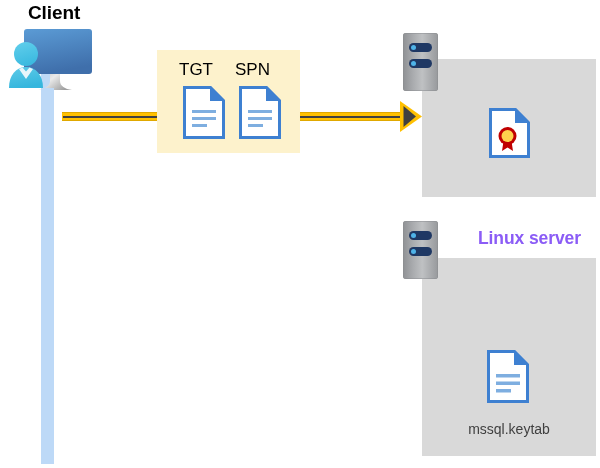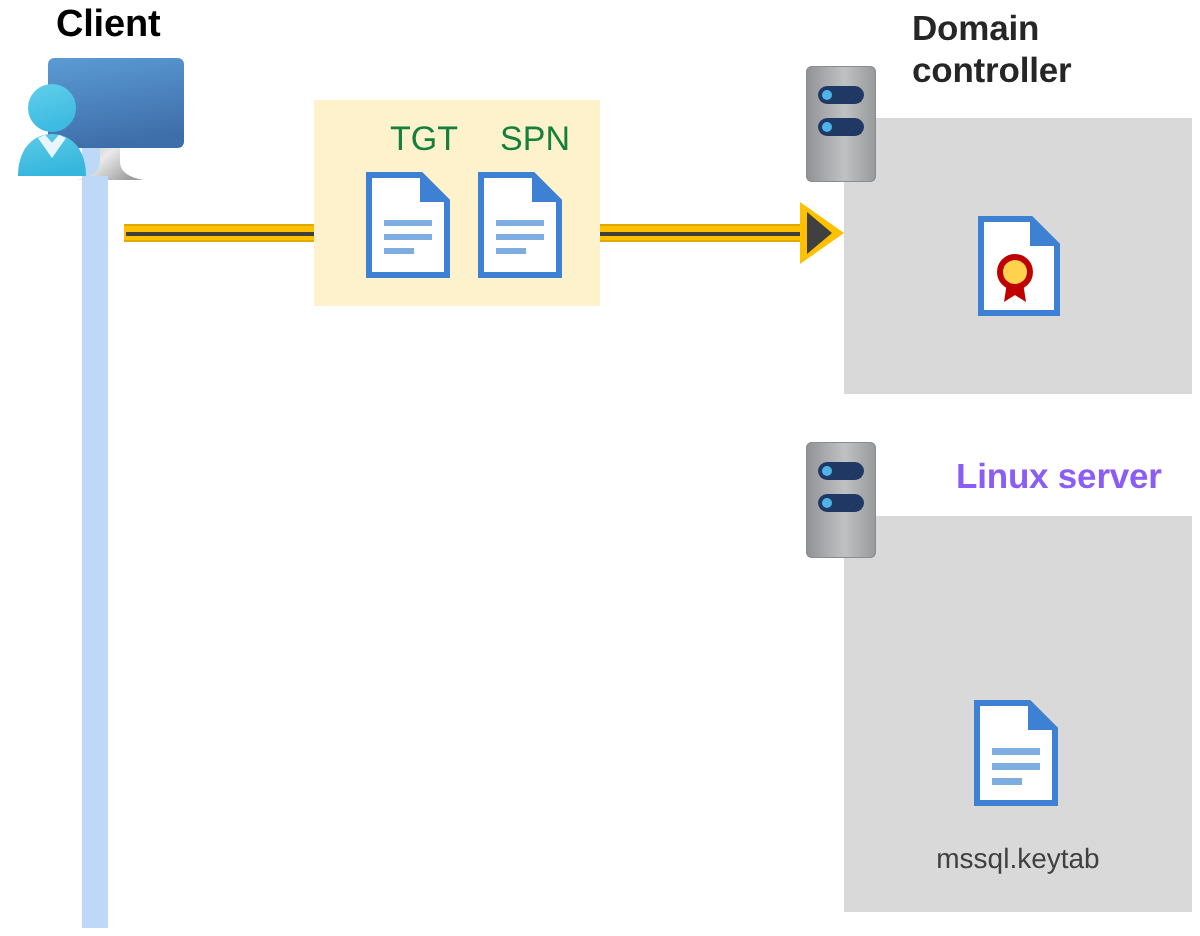--- a/index.html
+++ b/index.html
@@ -85,22 +85,22 @@
   
   #token-box {
     left: 157px; top: 50px;
     width: 143px; height: 103px;
     background: #fdf2cc;
   }
   .token-caption {
     position: absolute;
     top: 10px;
     font-size: 17px;
-    color: #15803d;
-    text-align: right;
+    color: #000000;
+    text-align: left;
     width: 50px;
   }
   #tgt-caption { left: 22px; }
   #spn-caption { left: 78px; }
 
   
   #flow-line {
     left: 62px; top: 112px;
     width: 345px; height: 9px;
     background: #ffc000;
@@ -218,21 +218,20 @@
         <path d="M27 2 v13 h13 z" fill="#3e80d1"></path>
         <rect x="9" y="24" width="24" height="3" fill="#7eaee0"></rect>
         <rect x="9" y="31" width="24" height="3" fill="#7eaee0"></rect>
         <rect x="9" y="38" width="15" height="3" fill="#7eaee0"></rect>
       </svg>
     </div>
   </div>
 
   <div class="abs panel" id="dc-panel"></div>
 
-  <div class="abs heading" id="dc-label">Domain controller</div>
 
   <div class="abs server-tower" id="dc-server">
     <span class="server-slot" style="top:10px;"></span>
     <span class="server-slot" style="top:26px;"></span>
   </div>
 
   <div class="doc-icon" style="left:489px; top:108px;">
     <svg width="41" height="50" viewBox="0 0 41 50" xmlns="http://www.w3.org/2000/svg">
       <path d="M1.5 1.5 h25 l13 13 v34 h-38 z" fill="#ffffff" stroke="#3e80d1" stroke-width="3"></path>
       <path d="M26 2 v13 h13 z" fill="#3e80d1"></path>

